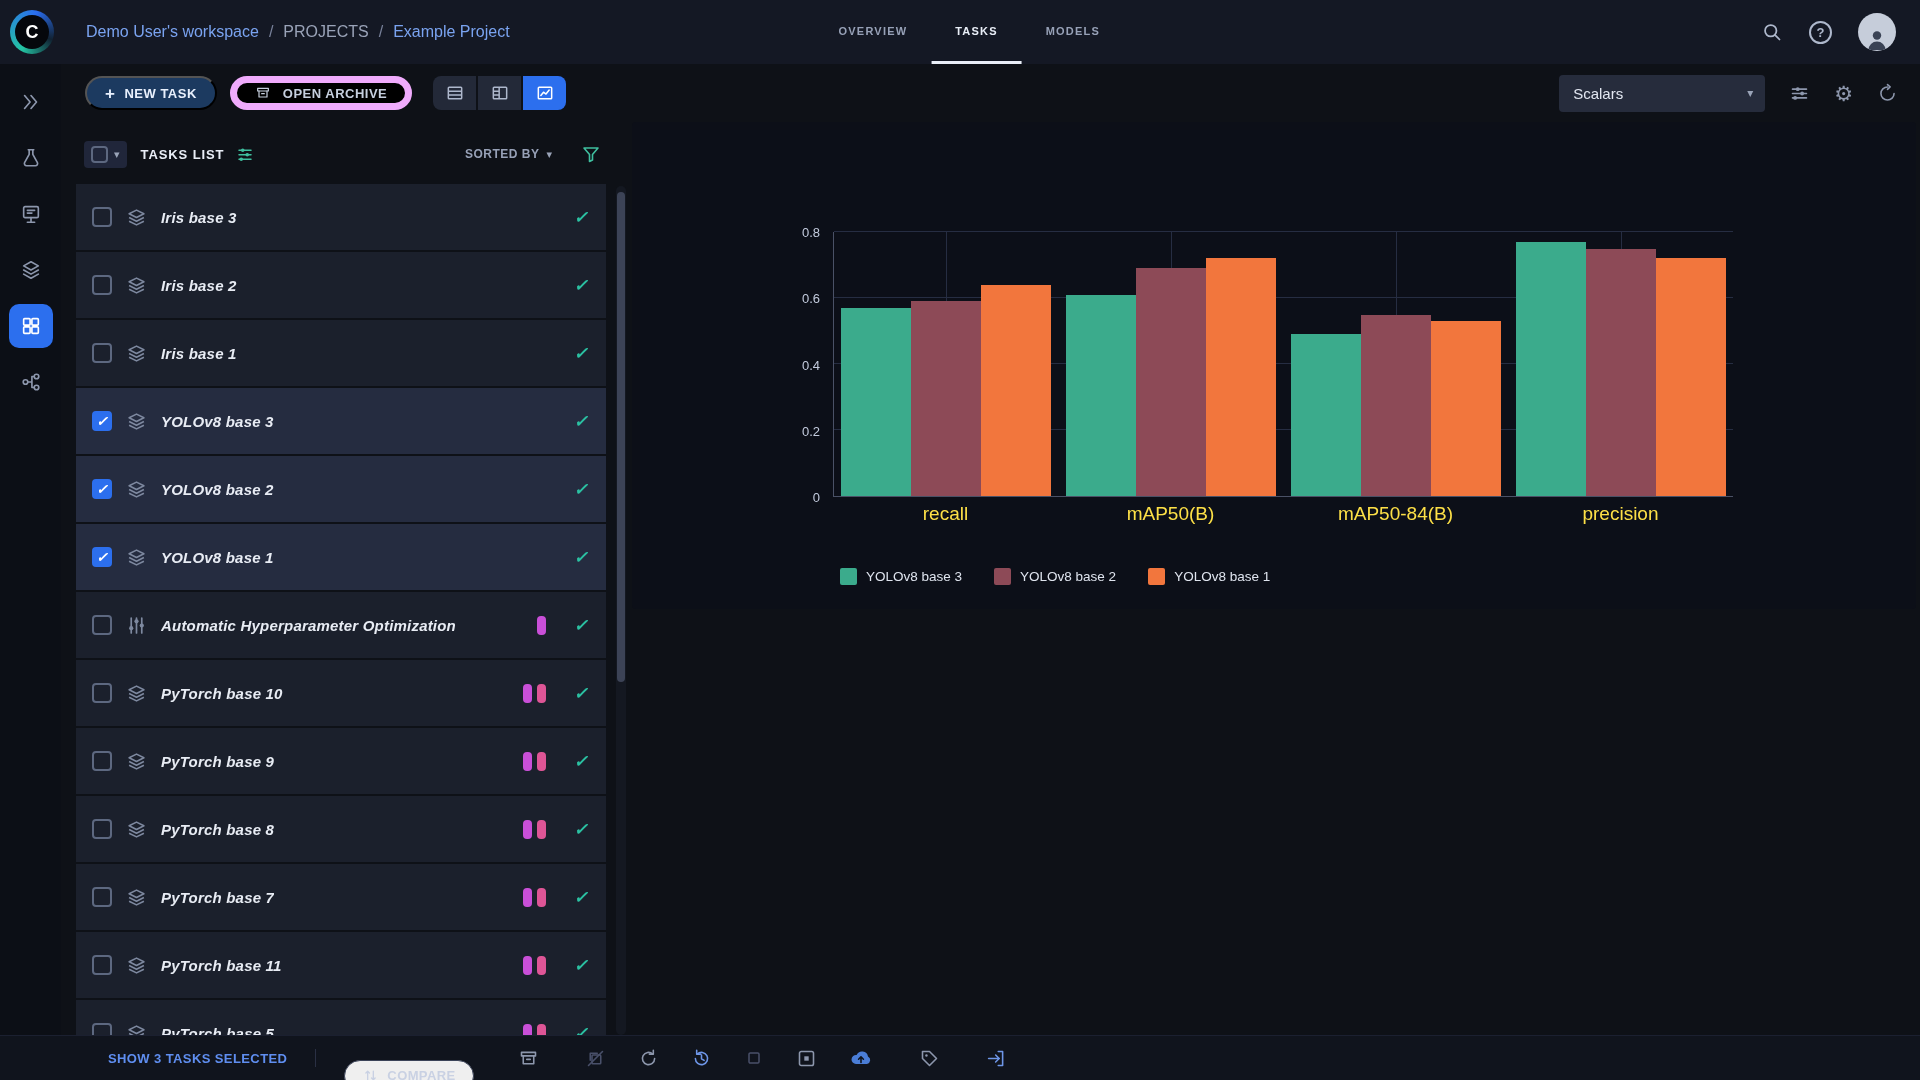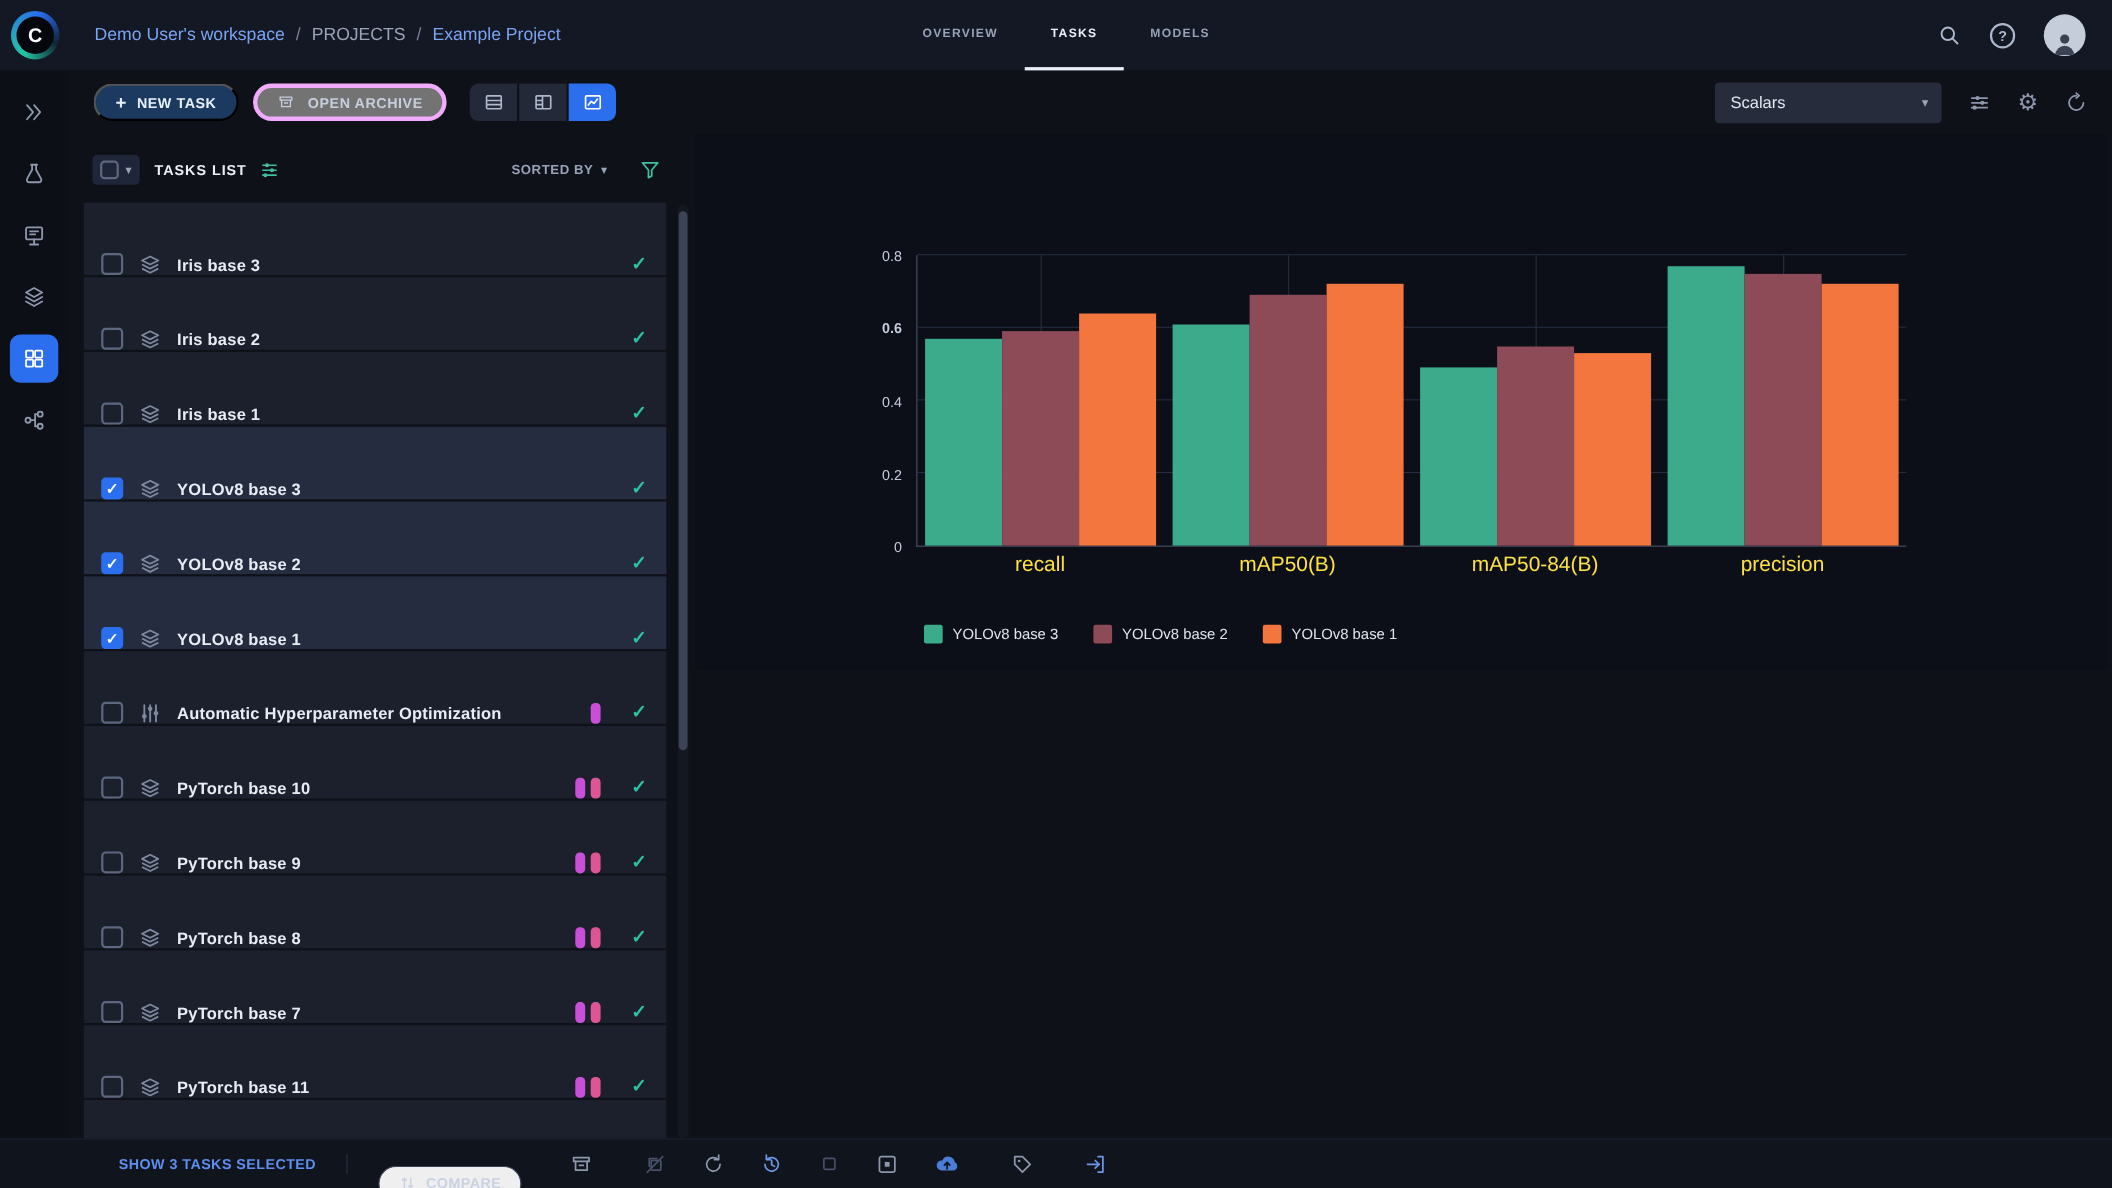--- a/index.html
+++ b/index.html
@@ -87,21 +87,21 @@
     padding: 0 22px 0 24px; gap: 13px;
   }
   .pill-btn {
     height: 34px; border-radius: 17px;
     display: flex; align-items: center; gap: 9px;
     font-size: 13px; font-weight: bold; letter-spacing: .5px;
     padding: 0 18px; cursor: pointer; white-space: nowrap;
   }
   .btn-new-task { background: #1c3a60; color: #e8f0fd; }
   .btn-new-task .plus { font-size: 17px; font-weight: bold; line-height: 1; }
-  .btn-archive { background: #737373; border: 4px solid #f0abfc; color: #c6cfde; gap: 12px; }
+  .btn-archive { background: #000000; border: 7px solid #f0abfc; color: #c6cfde; gap: 12px; }
   .view-toggle { display: flex; gap: 2px; margin-left: 8px; }
   .view-btn {
     width: 43px; height: 34px; background: #232938;
     display: flex; align-items: center; justify-content: center;
     color: #aeb8cc; cursor: pointer;
   }
   .view-btn:first-child { border-radius: 8px 0 0 8px; }
   .view-btn:last-child { border-radius: 0 8px 8px 0; }
   .view-btn.active { background: #2c6fee; color: #ffffff; }
   .toolbar-right { margin-left: auto; display: flex; align-items: center; gap: 24px; padding-left: 20px; }
@@ -136,22 +136,22 @@
   .caret { color: #9aa4b8; font-size: 11px; }
   .tasks-title { margin-left: 14px; font-size: 13px; font-weight: bold; letter-spacing: .9px; color: #e9eef7; }
   .filter-sliders { margin-left: 12px; color: #3fbf9f; cursor: pointer; }
   .sorted-wrap { margin-left: auto; display: flex; align-items: center; gap: 7px; cursor: pointer; }
   .sorted-label { font-size: 12px; font-weight: bold; letter-spacing: .5px; color: #97a1b7; }
   .funnel { margin-left: 30px; color: #3fbf9f; cursor: pointer; }
 
   .tasks-list { margin-top: 8px; overflow: hidden; flex: 1; }
   .task-row {
     height: 66px; margin-bottom: 2px; background: #1b202c;
-    display: flex; align-items: flex-end;
-    padding: 0 18px 0 16px; gap: 15px; cursor: pointer;
+    display: flex; align-items: center;
+    padding: 0 18px 0 16px; gap: 15px; cursor: pointer; font-style: italic;
   }
   .task-row.selected { background: #252c40; }
   .task-type { color: #7e89a0; flex: 0 0 auto; }
   .task-row .icon-optimizer { display: none; }
   .task-row.optimizer .icon-optimizer { display: block; }
   .task-name { font-size: 15px; font-weight: bold; color: #e8ecf4; letter-spacing: .2px; white-space: nowrap; overflow: hidden; }
   .task-tags { margin-left: auto; display: flex; gap: 5px; flex: 0 0 auto; }
   .tag-pill { width: 9px; height: 19px; border-radius: 4px; }
   .task-status { color: #2bc1a2; font-size: 17px; font-weight: bold; flex: 0 0 auto; margin-left: 13px; }
   .vscrollbar {
@@ -619,21 +619,21 @@
           <div class="vscroll-thumb"></div>
         </div>
       </aside>
 
       <section class="chart-panel">
         <div class="chart-card">
           <div class="y-axis-labels">
               <div class="ytick" style="bottom: calc(0% - 8px);">0</div>
               <div class="ytick" style="bottom: calc(25% - 8px);">0.2</div>
               <div class="ytick" style="bottom: calc(50% - 8px);">0.4</div>
-              <div class="ytick" style="bottom: calc(75% - 8px); font-weight: bold;">0.6</div>
+              <div class="ytick" style="bottom: calc(75% - 8px);">0.6</div>
               <div class="ytick" style="bottom: calc(100% - 8px);">0.8</div>
             </div>
           <div class="plot-area">
             <div class="plot-grid">
                 <div class="hgrid" style="bottom: 25%;"></div>
                 <div class="hgrid" style="bottom: 50%;"></div>
                 <div class="hgrid" style="bottom: 75%;"></div>
                 <div class="hgrid" style="bottom: 100%;"></div>
               </div>
           <div class="bar-group">

